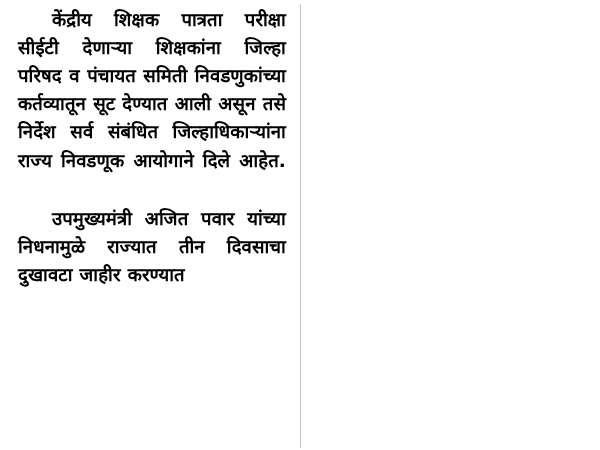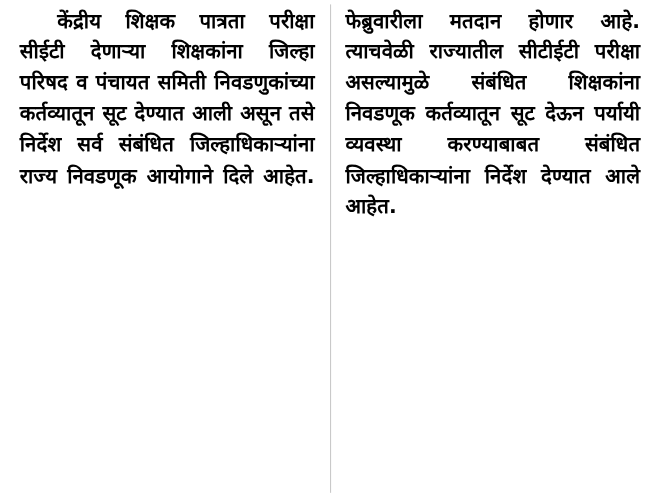--- a/index.html
+++ b/index.html
@@ -72,19 +72,19 @@
 </style>
 </head>
 <body>
 
 <div class="page">
 
   <div class="divider"></div>
 
   <div class="column left">
     <p class="para indent">केंद्रीय शिक्षक पात्रता परीक्षा सीईटी देणाऱ्या शिक्षकांना जिल्हा परिषद व पंचायत समिती निवडणुकांच्या कर्तव्यातून सूट देण्यात आली असून तसे निर्देश सर्व संबंधित जिल्हाधिकाऱ्यांना राज्य निवडणूक आयोगाने दिले आहेत.</p>
+    <p class="para indent nostretch">उपमुख्यमंत्री अजित पवार यांच्या निधनामुळे राज्यात तीन दिवसाचा दुखावटा जाहीर करण्यात</p>
   </div>
 
   <div class="column right">
-    <p class="para">फेब्रुवारीला मतदान होणार आहे. त्याचवेळी राज्यातील सीटीईटी परीक्षा असल्यामुळे संबंधित शिक्षकांना निवडणूक कर्तव्यातून सूट देऊन पर्यायी व्यवस्था करण्याबाबत संबंधित जिल्हाधिकाऱ्यांना निर्देश देण्यात आले आहेत.</p>
   </div>
 
 </div>
 
 </body></html>

